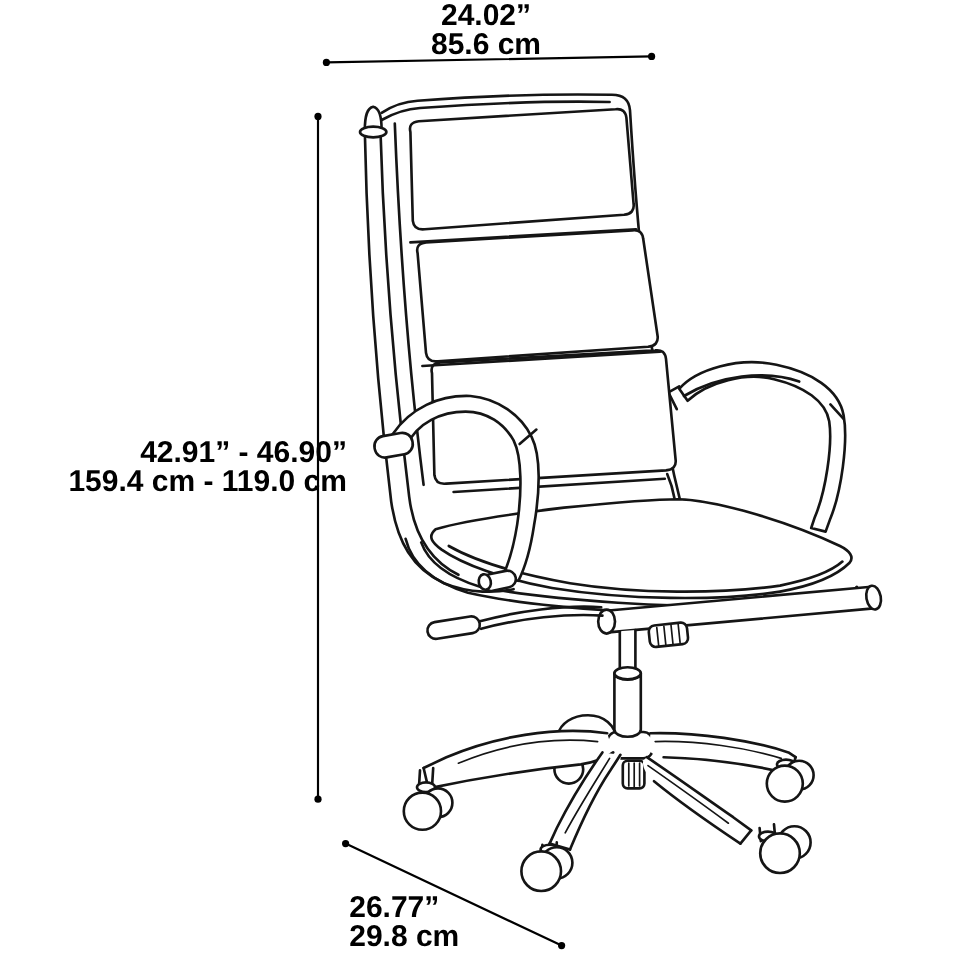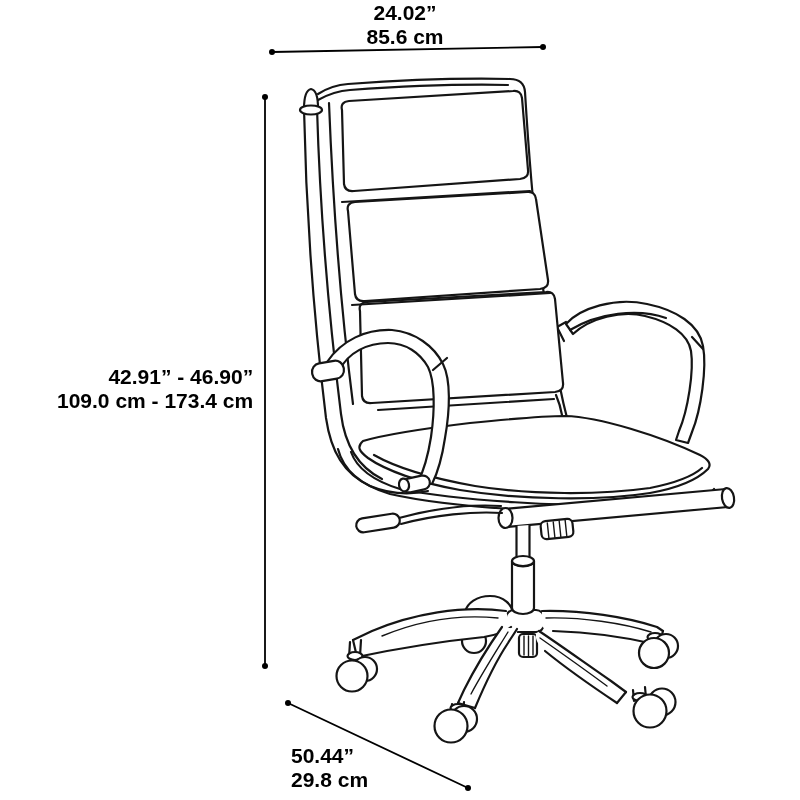--- a/index.html
+++ b/index.html
@@ -24,21 +24,21 @@
   .ln   { fill: none; stroke: #151515; stroke-width: 2.2; stroke-linecap: round; stroke-linejoin: round; }
   .thin { fill: none; stroke: #151515; stroke-width: 1.4; stroke-linecap: round; }
   .fw   { fill: #ffffff; stroke: #151515; stroke-width: 2.2; stroke-linejoin: round; }
   .fo   { fill: #ffffff; stroke: none; }
   .dimln { fill: none; stroke: #000000; stroke-width: 1.8; stroke-linecap: round; }
   .dot   { fill: #000000; stroke: none; }
 
   .dim-label {
     position: absolute;
     color: #000000;
-    font-size: 21px;
+    font-size: 25px;
     line-height: 24px;
     font-weight: bold;
     white-space: nowrap;
   }
   #dim-label-width {
     left: 405px;
     top: 1px;
     transform: translateX(-50%);
     text-align: center;
   }
@@ -216,21 +216,21 @@
     </g>
   </svg>
 
   <div class="dim-label" id="dim-label-width">
     <div>24.02”</div>
     <div>85.6 cm</div>
   </div>
 
   <div class="dim-label" id="dim-label-height">
     <div>42.91” - 46.90”</div>
-    <div>109.0 cm - 173.4 cm</div>
+    <div>159.4 cm - 119.0 cm</div>
   </div>
 
   <div class="dim-label" id="dim-label-depth">
-    <div>50.44”</div>
+    <div>26.77”</div>
     <div>29.8 cm</div>
   </div>
 
 </div>
 
 </body></html>

